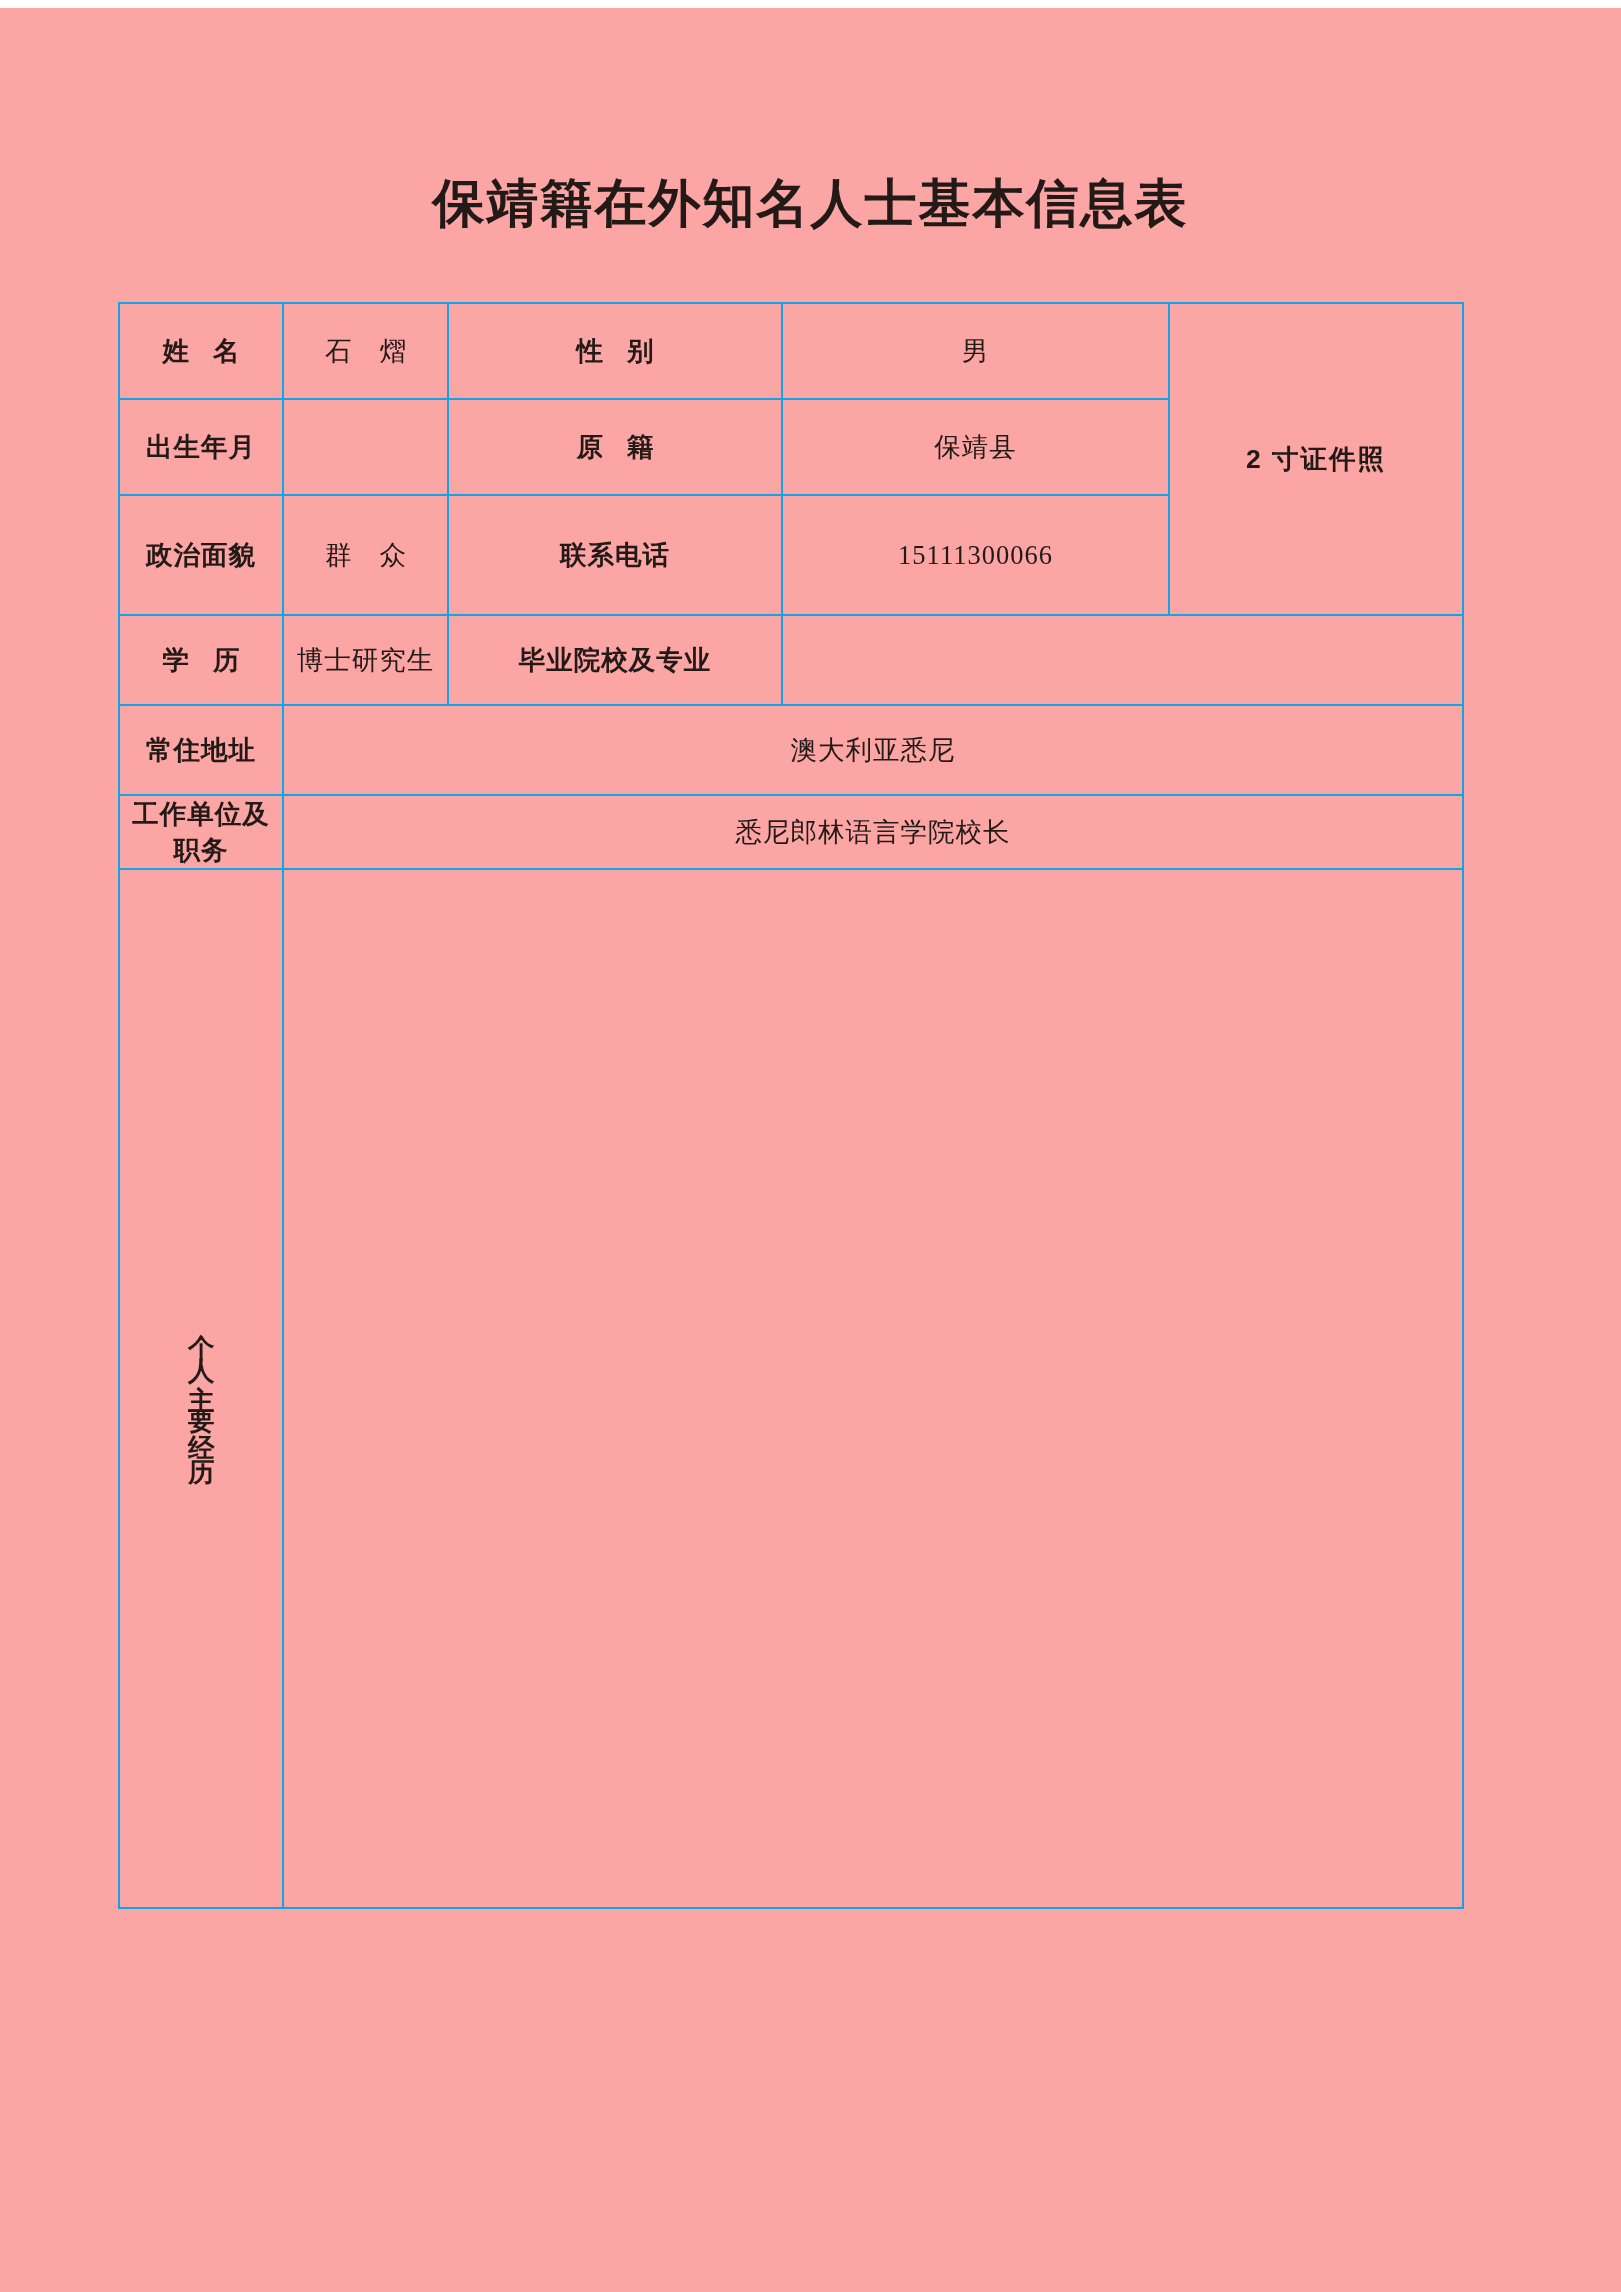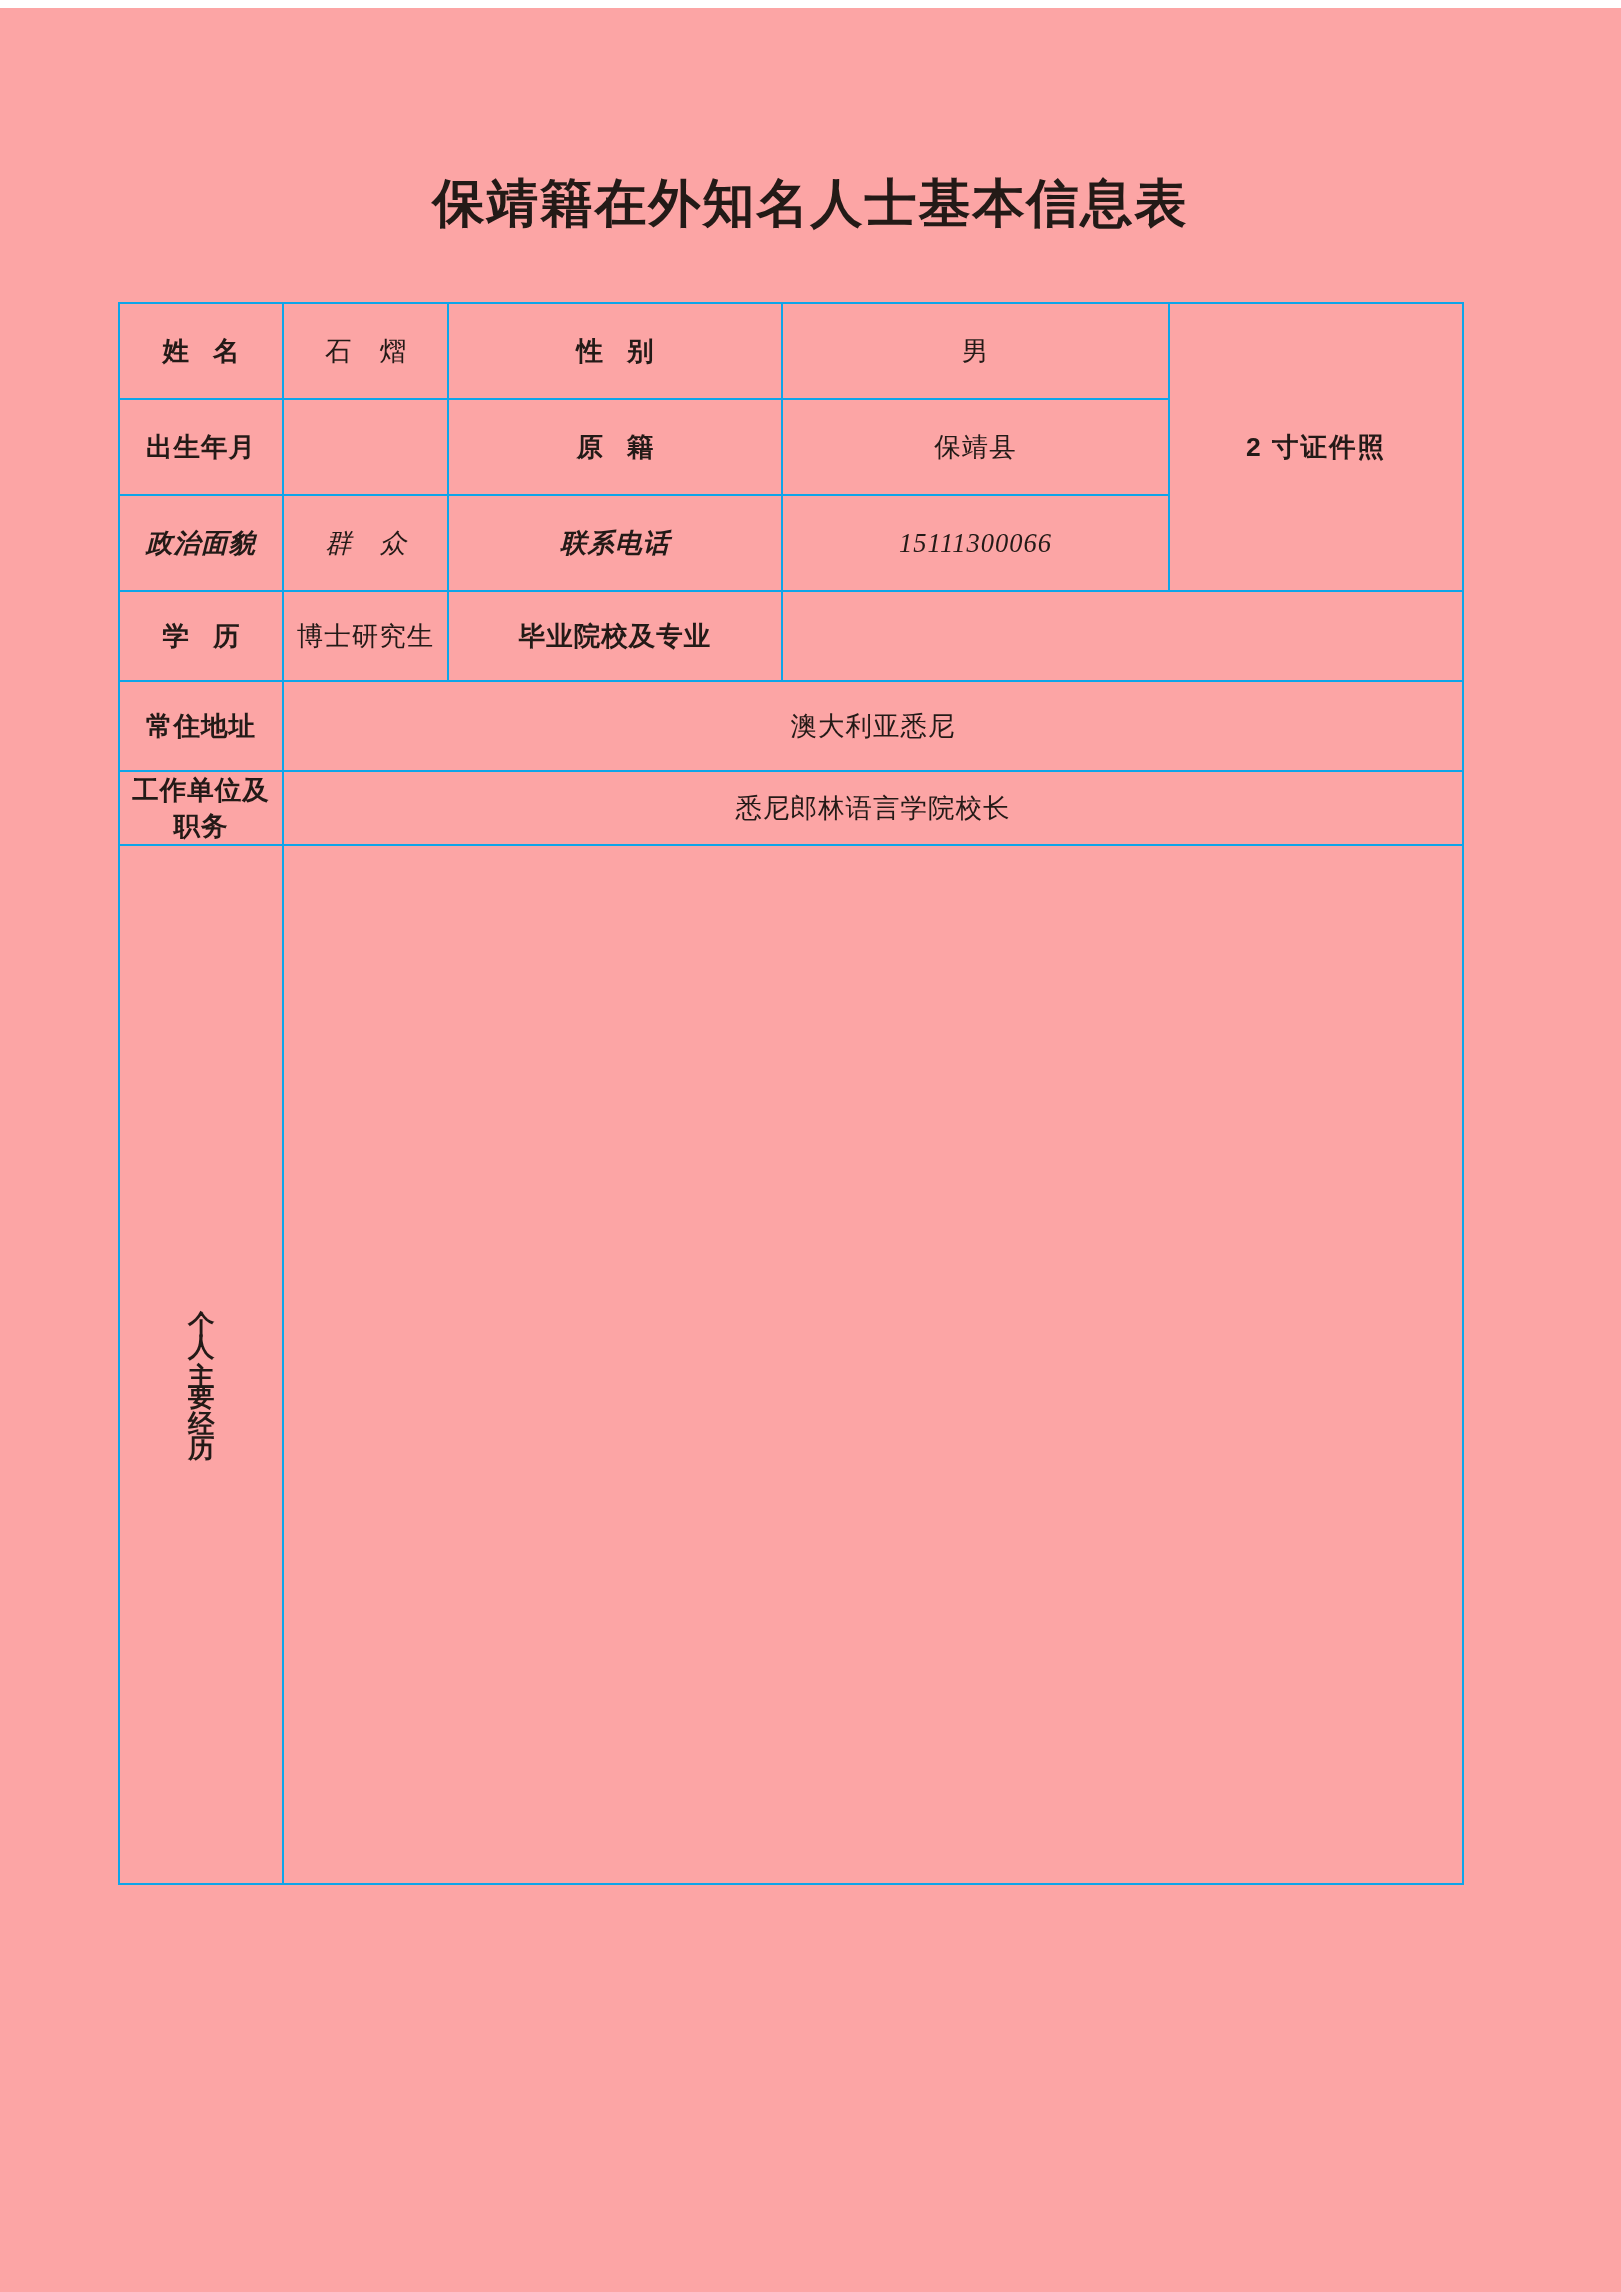--- a/index.html
+++ b/index.html
@@ -83,21 +83,21 @@
   }
   .photo-cell {
     font-weight: bold;
     font-size: 26.5px;
     letter-spacing: 2px;
     font-family: Liberation Sans, sans-serif;
   }
 
   .r1 { height: 96px; }
   .r2 { height: 96px; }
-  .r3 { height: 96px; font-style: italic; }
+  .r3 { height: 120px; }
   .r4 { height: 90px; }
   .r5 { height: 90px; padding-left: 24px; }
   .r6 { height: 74px; }
   .r7 { height: 1039px; }
 
   .vert-label {
     writing-mode: vertical-rl;
     text-orientation: upright;
     font-weight: bold;
     font-size: 26.5px;

